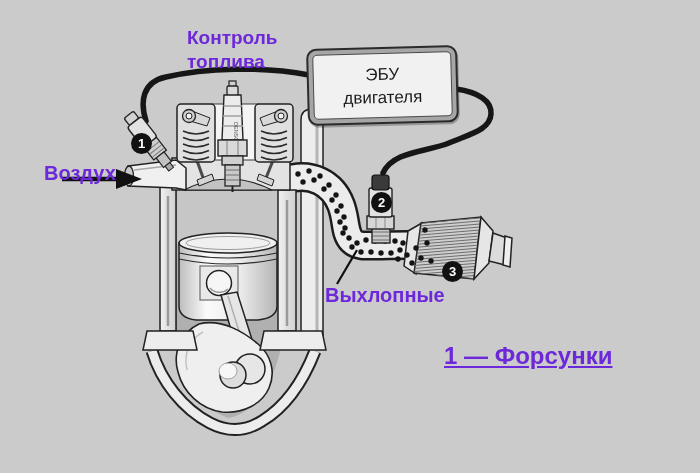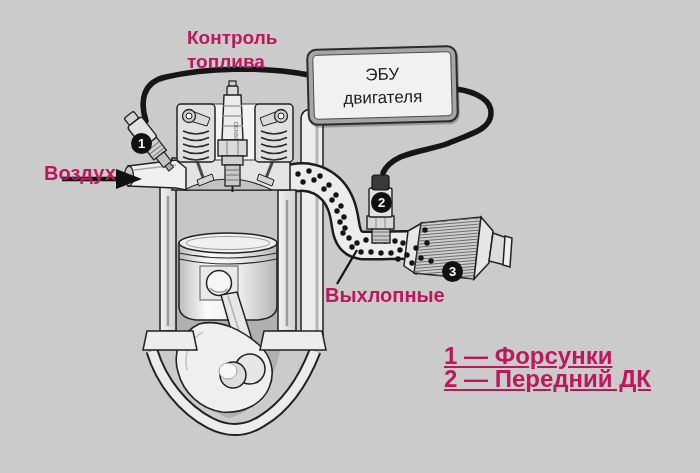--- a/index.html
+++ b/index.html
@@ -2,21 +2,21 @@
 <html><head>
 <meta charset="utf-8">
 <style>
   html,body{margin:0;padding:0;background:#888;}
   #stage{
     position:relative;width:700px;height:473px;background:#cbcbcb;
     overflow:hidden;font-family:"Liberation Sans",sans-serif;
     -webkit-font-smoothing:antialiased;
   }
   #diagram-svg{position:absolute;left:0;top:0;z-index:1;}
-  .lbl{position:absolute;z-index:3;color:#be185d;font-weight:bold;white-space:nowrap;}
+  .lbl{position:absolute;z-index:3;color:#6d28d9;font-weight:bold;white-space:nowrap;}
   .lbl div{white-space:nowrap;}
   #fuel-label{left:187px;top:26px;font-size:19px;line-height:24px;}
   #o2-label{left:507px;top:91px;font-size:19px;line-height:24px;}
   #air-label{left:44px;top:142px;font-size:20px;margin-top:20px;}
   #exhaust-label{left:317px;top:282px;font-size:20px;line-height:27px;margin-left:8px;}
   #legend{left:444px;top:344px;font-size:24px;line-height:23px;text-decoration:underline;}
   #ecu-box{
     position:absolute;z-index:2;left:307px;top:47px;width:151px;height:77px;
     transform:rotate(-1.5deg);box-sizing:border-box;
     background:#a6a6a6;border:2px solid #2b2b2b;border-radius:10px;padding:4px;
@@ -299,20 +299,19 @@
 
 
   <div class="lbl" id="air-label">Воздух</div>
 
   <div class="lbl" id="exhaust-label">
     <div>Выхлопные</div>
   </div>
 
   <div class="lbl" id="legend">
     <div>1 — Форсунки</div>
-    <div>2 — Передний ДК</div>
   </div>
 
   <div class="marker" id="marker-1">1</div>
   <div class="marker" id="marker-2">2</div>
   <div class="marker" id="marker-3">3</div>
 
 </div>
 
 </body></html>

